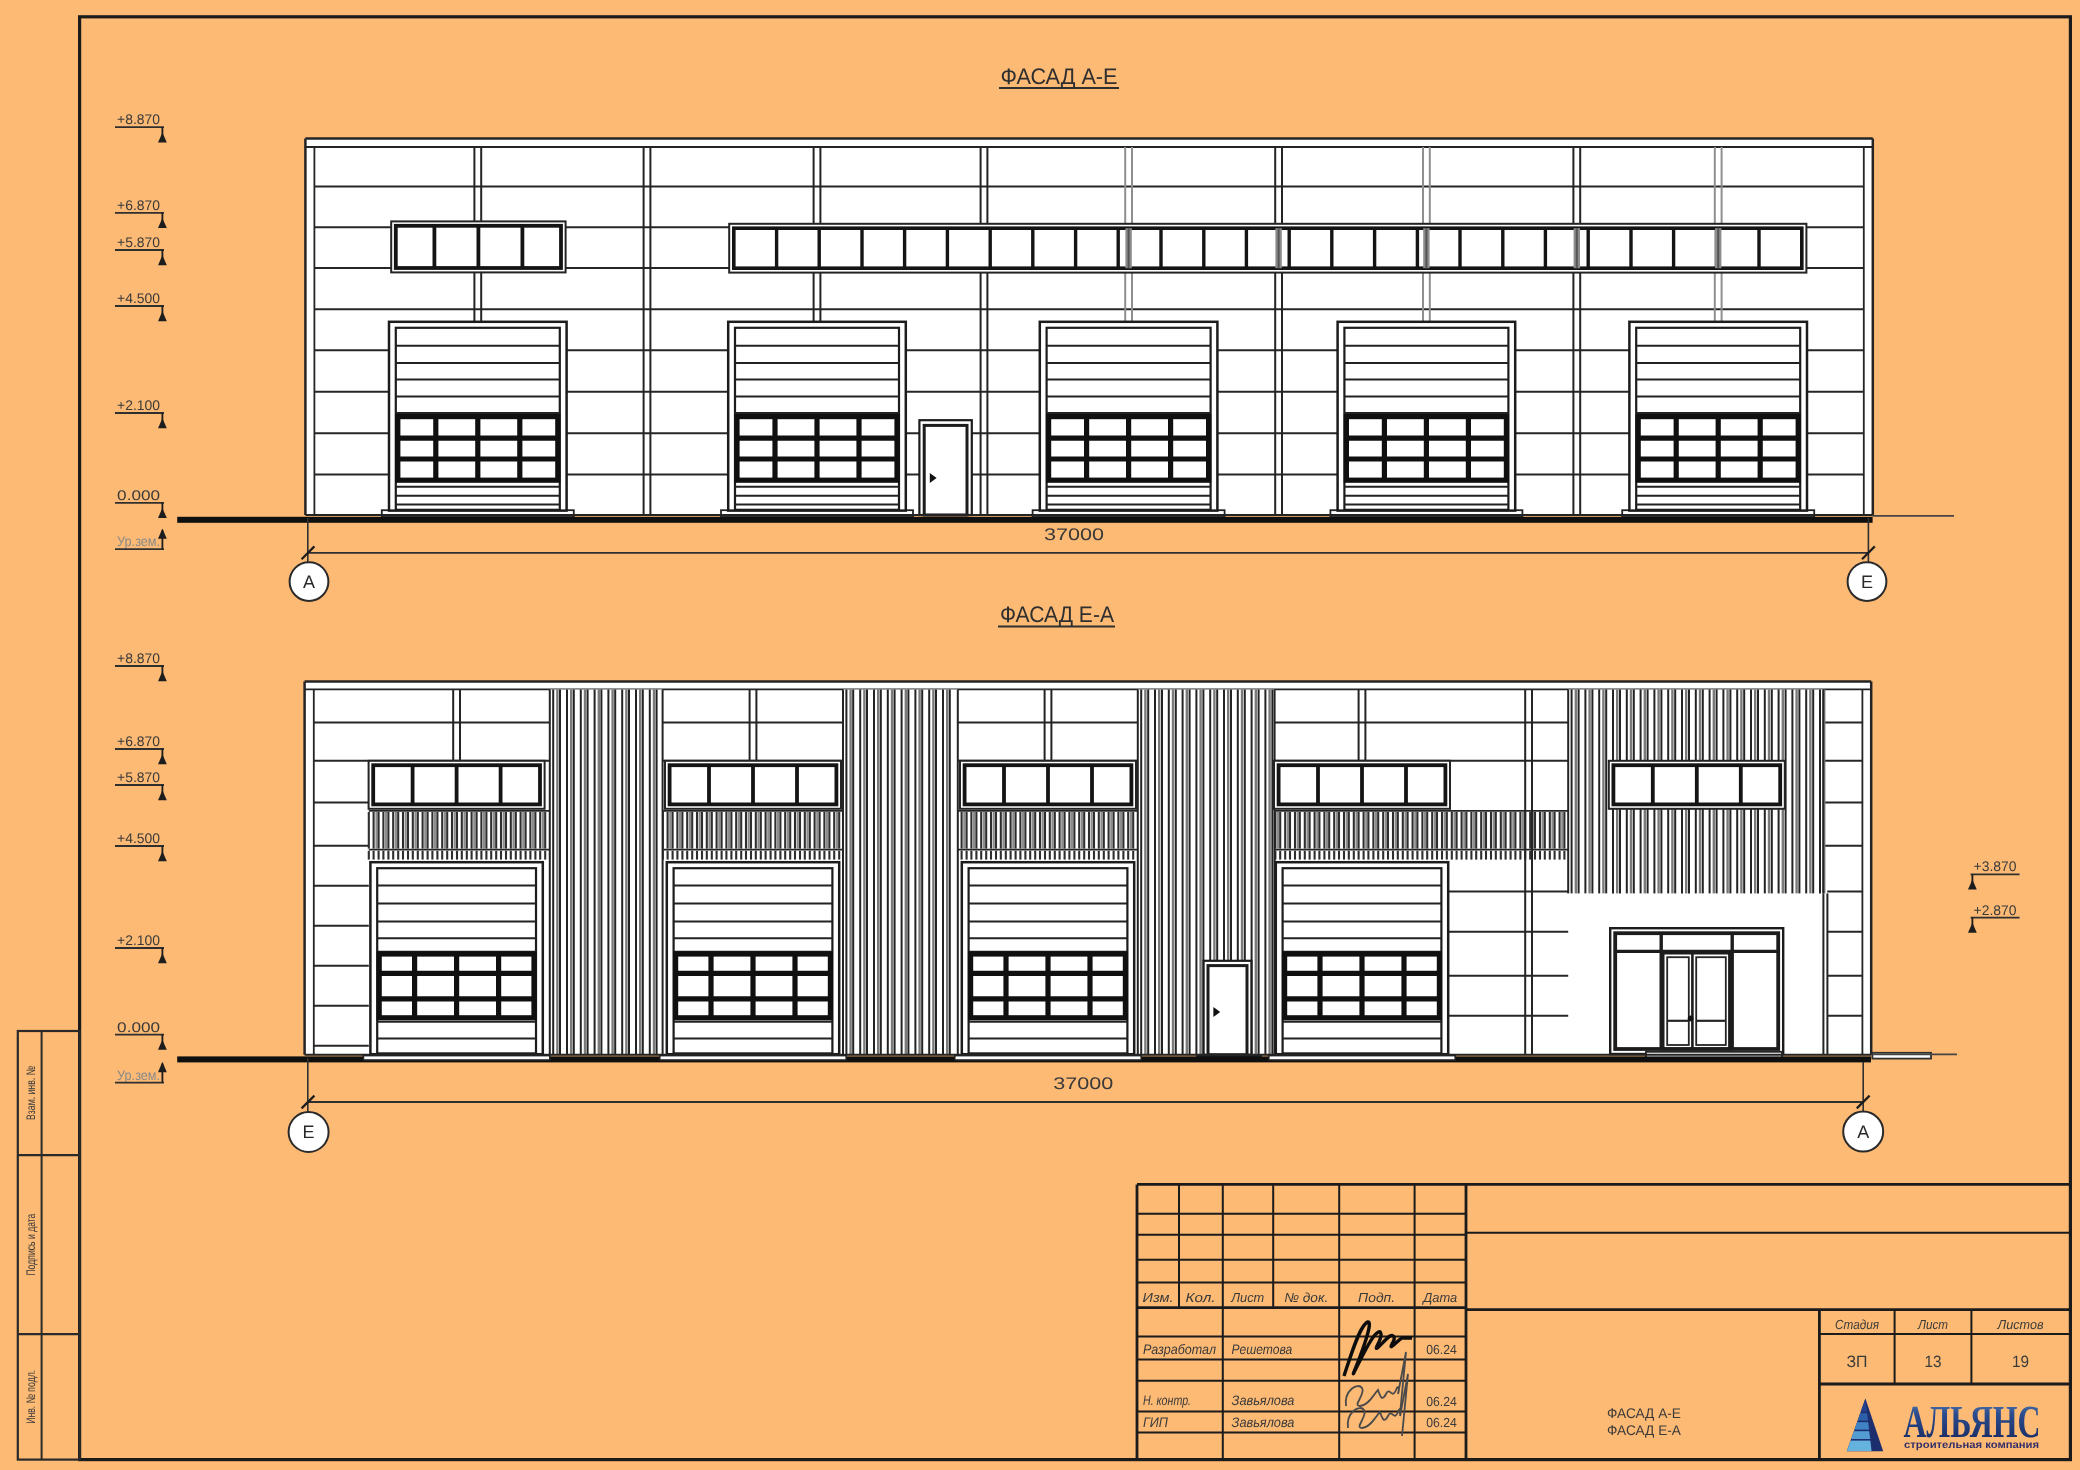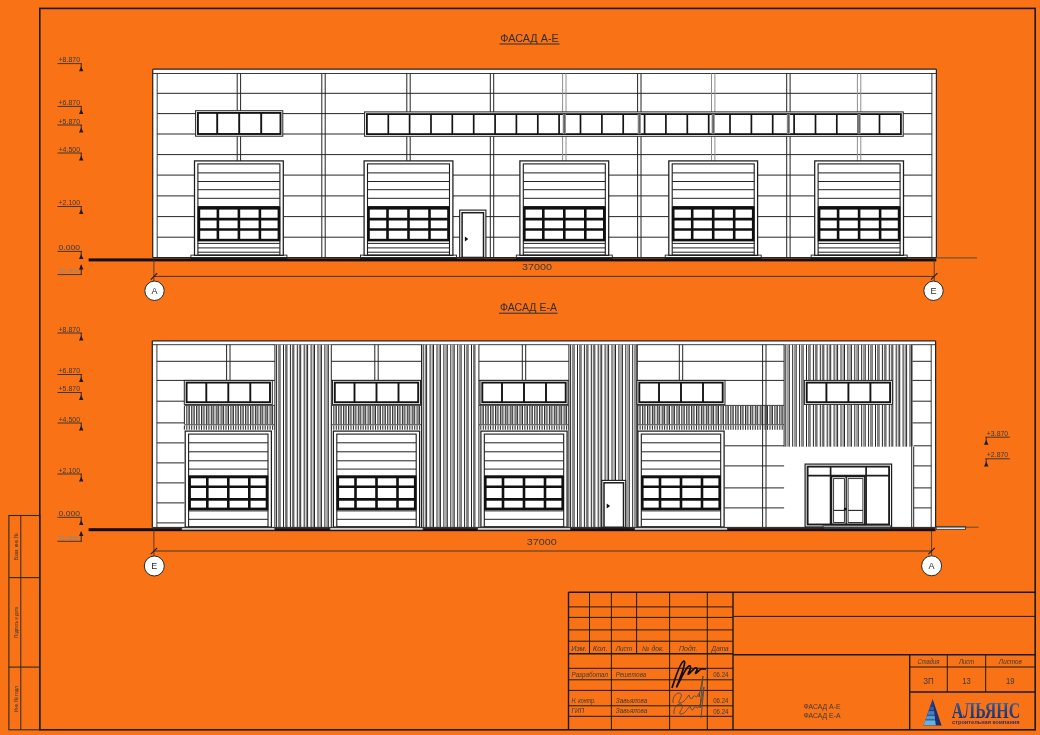--- a/index.html
+++ b/index.html
@@ -1,17 +1,17 @@
 <!DOCTYPE html>
 <html><head>
 <meta charset="utf-8">
 <style>
 html,body{margin:0;padding:0;background:#ffffff;-webkit-font-smoothing:antialiased;}
 text{-webkit-font-smoothing:antialiased;}
-#page{width:1040px;height:735px;position:relative;background:#f97316;overflow:hidden;}
+#page{width:1040px;height:735px;position:relative;background:#fdba74;overflow:hidden;}
 </style>
 </head>
 <body>
 <div id="page">
 <svg width="1040" height="735" viewBox="0 0 1040 735">
 
 <g>
 <rect x="39.8" y="8.4" width="995.4" height="721.4" fill="none" stroke="#1b1b1b" stroke-width="1.6"></rect>
 </g>
 

